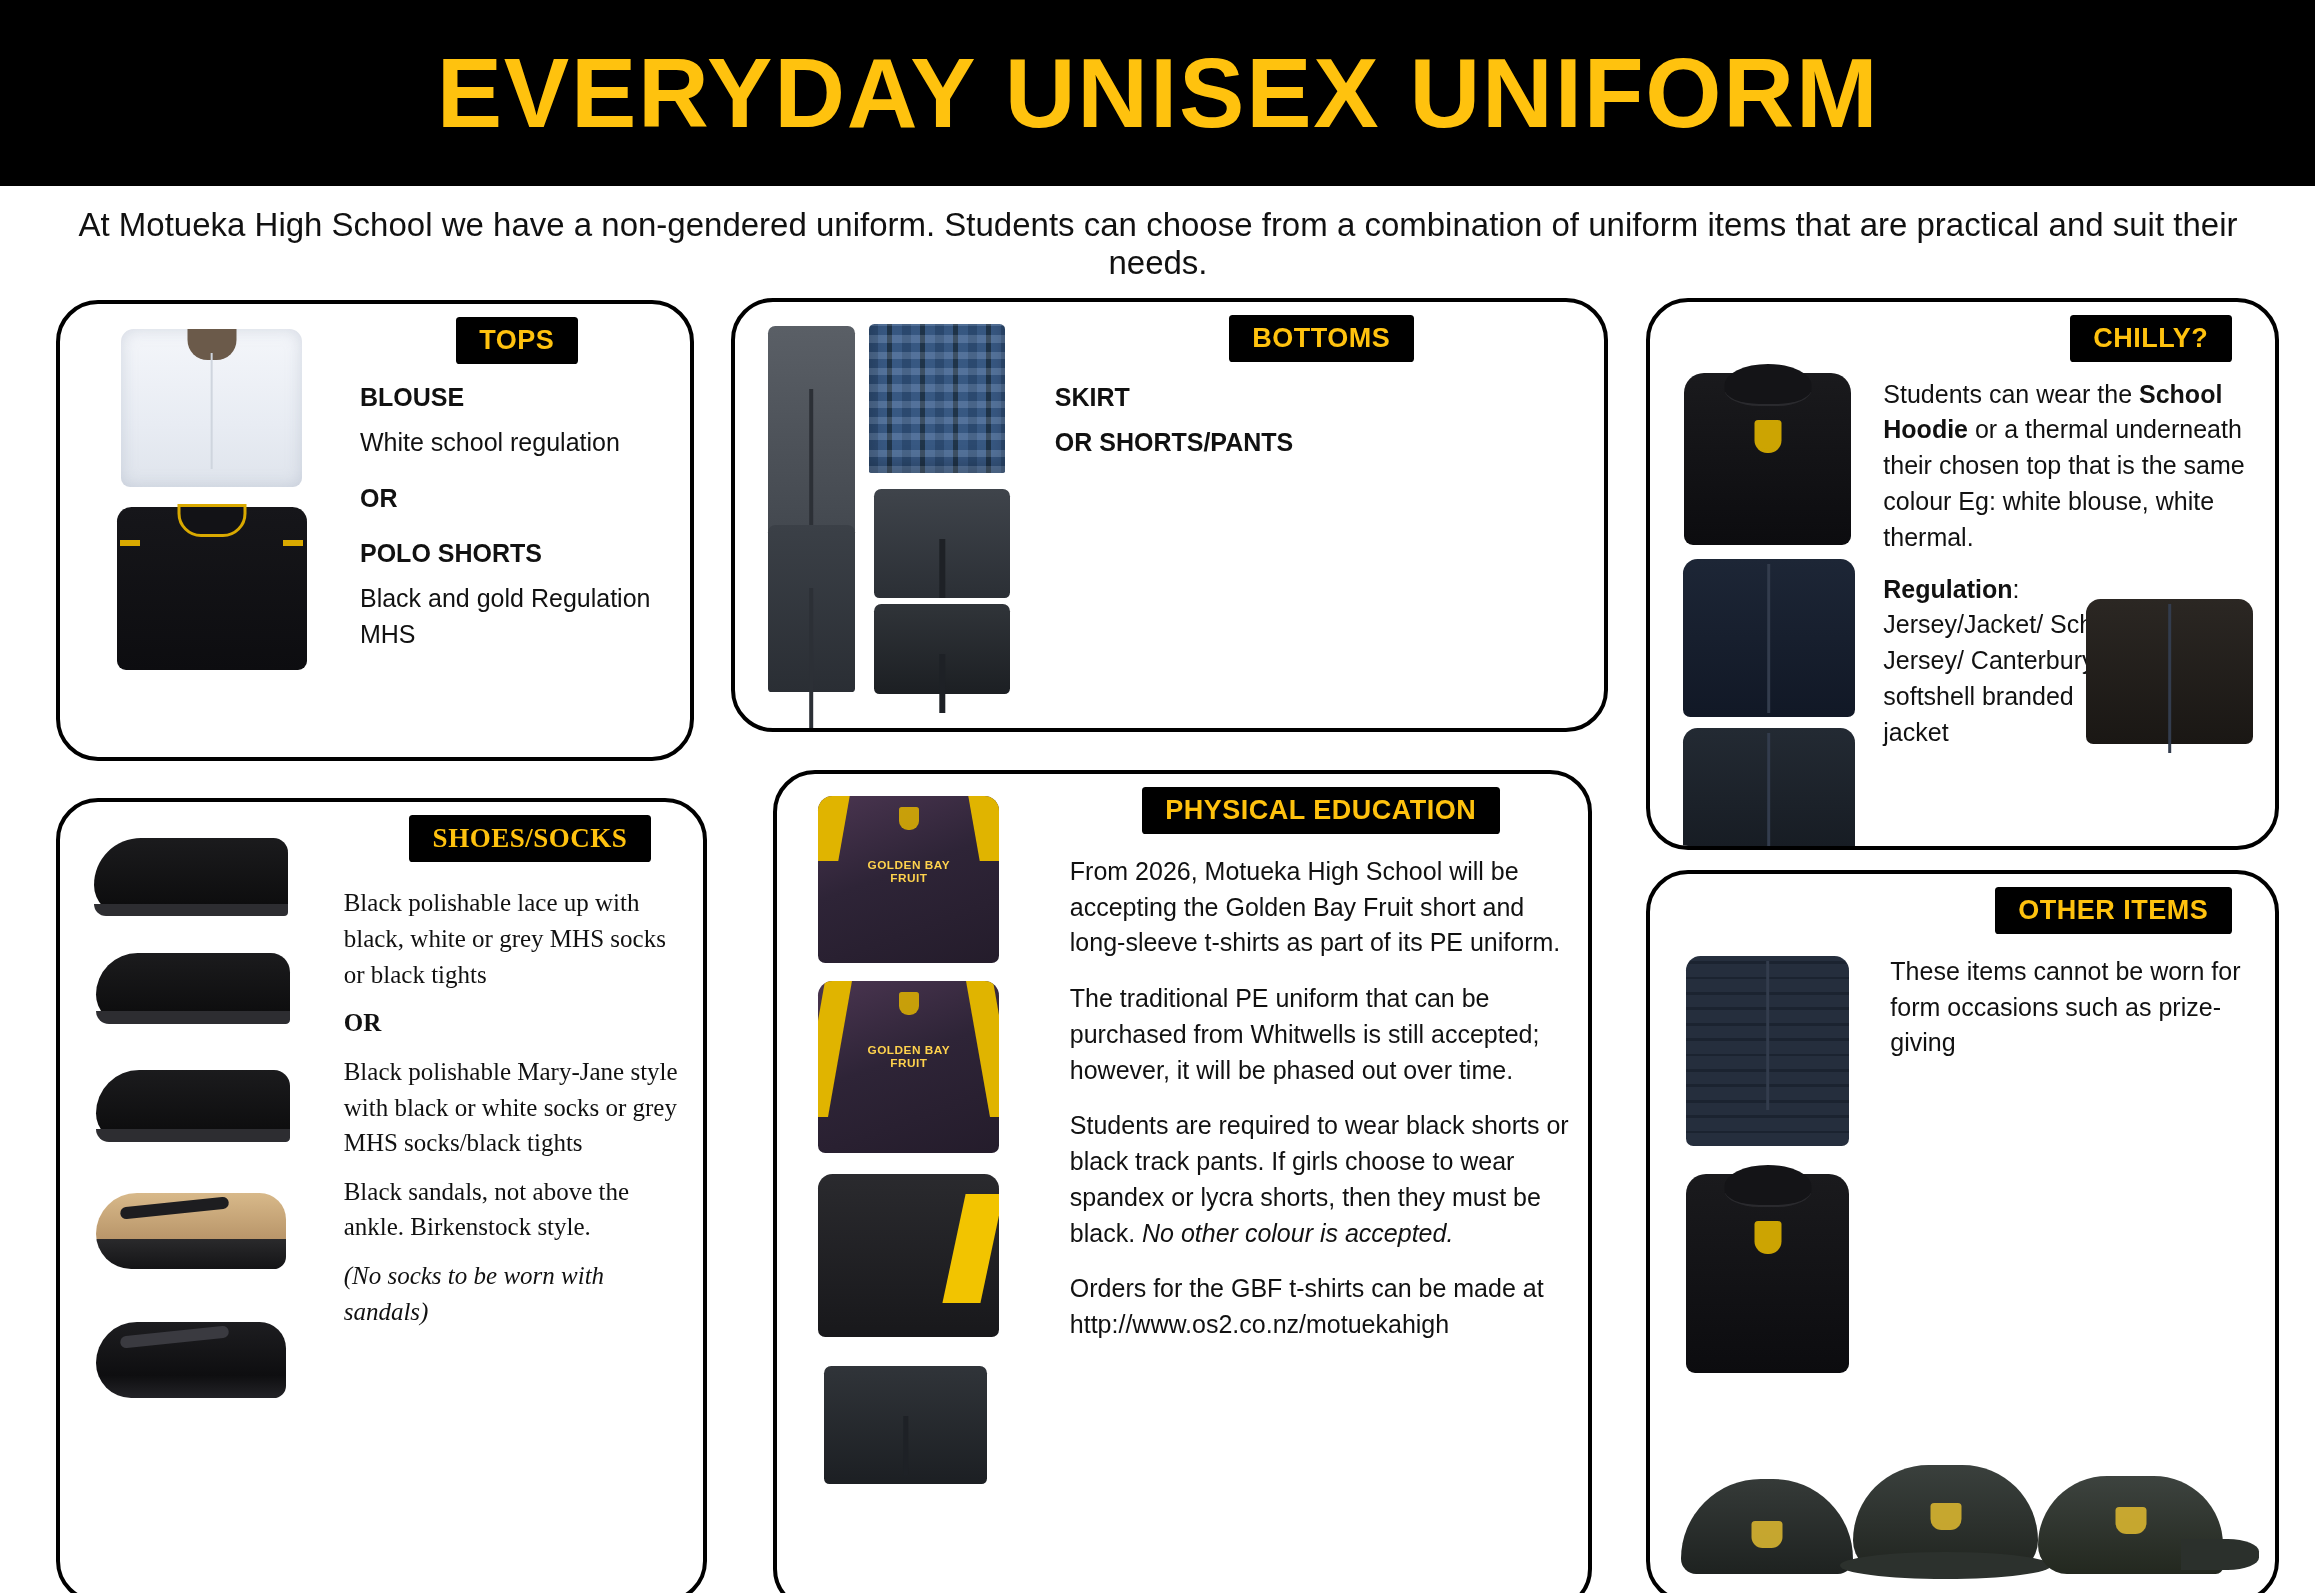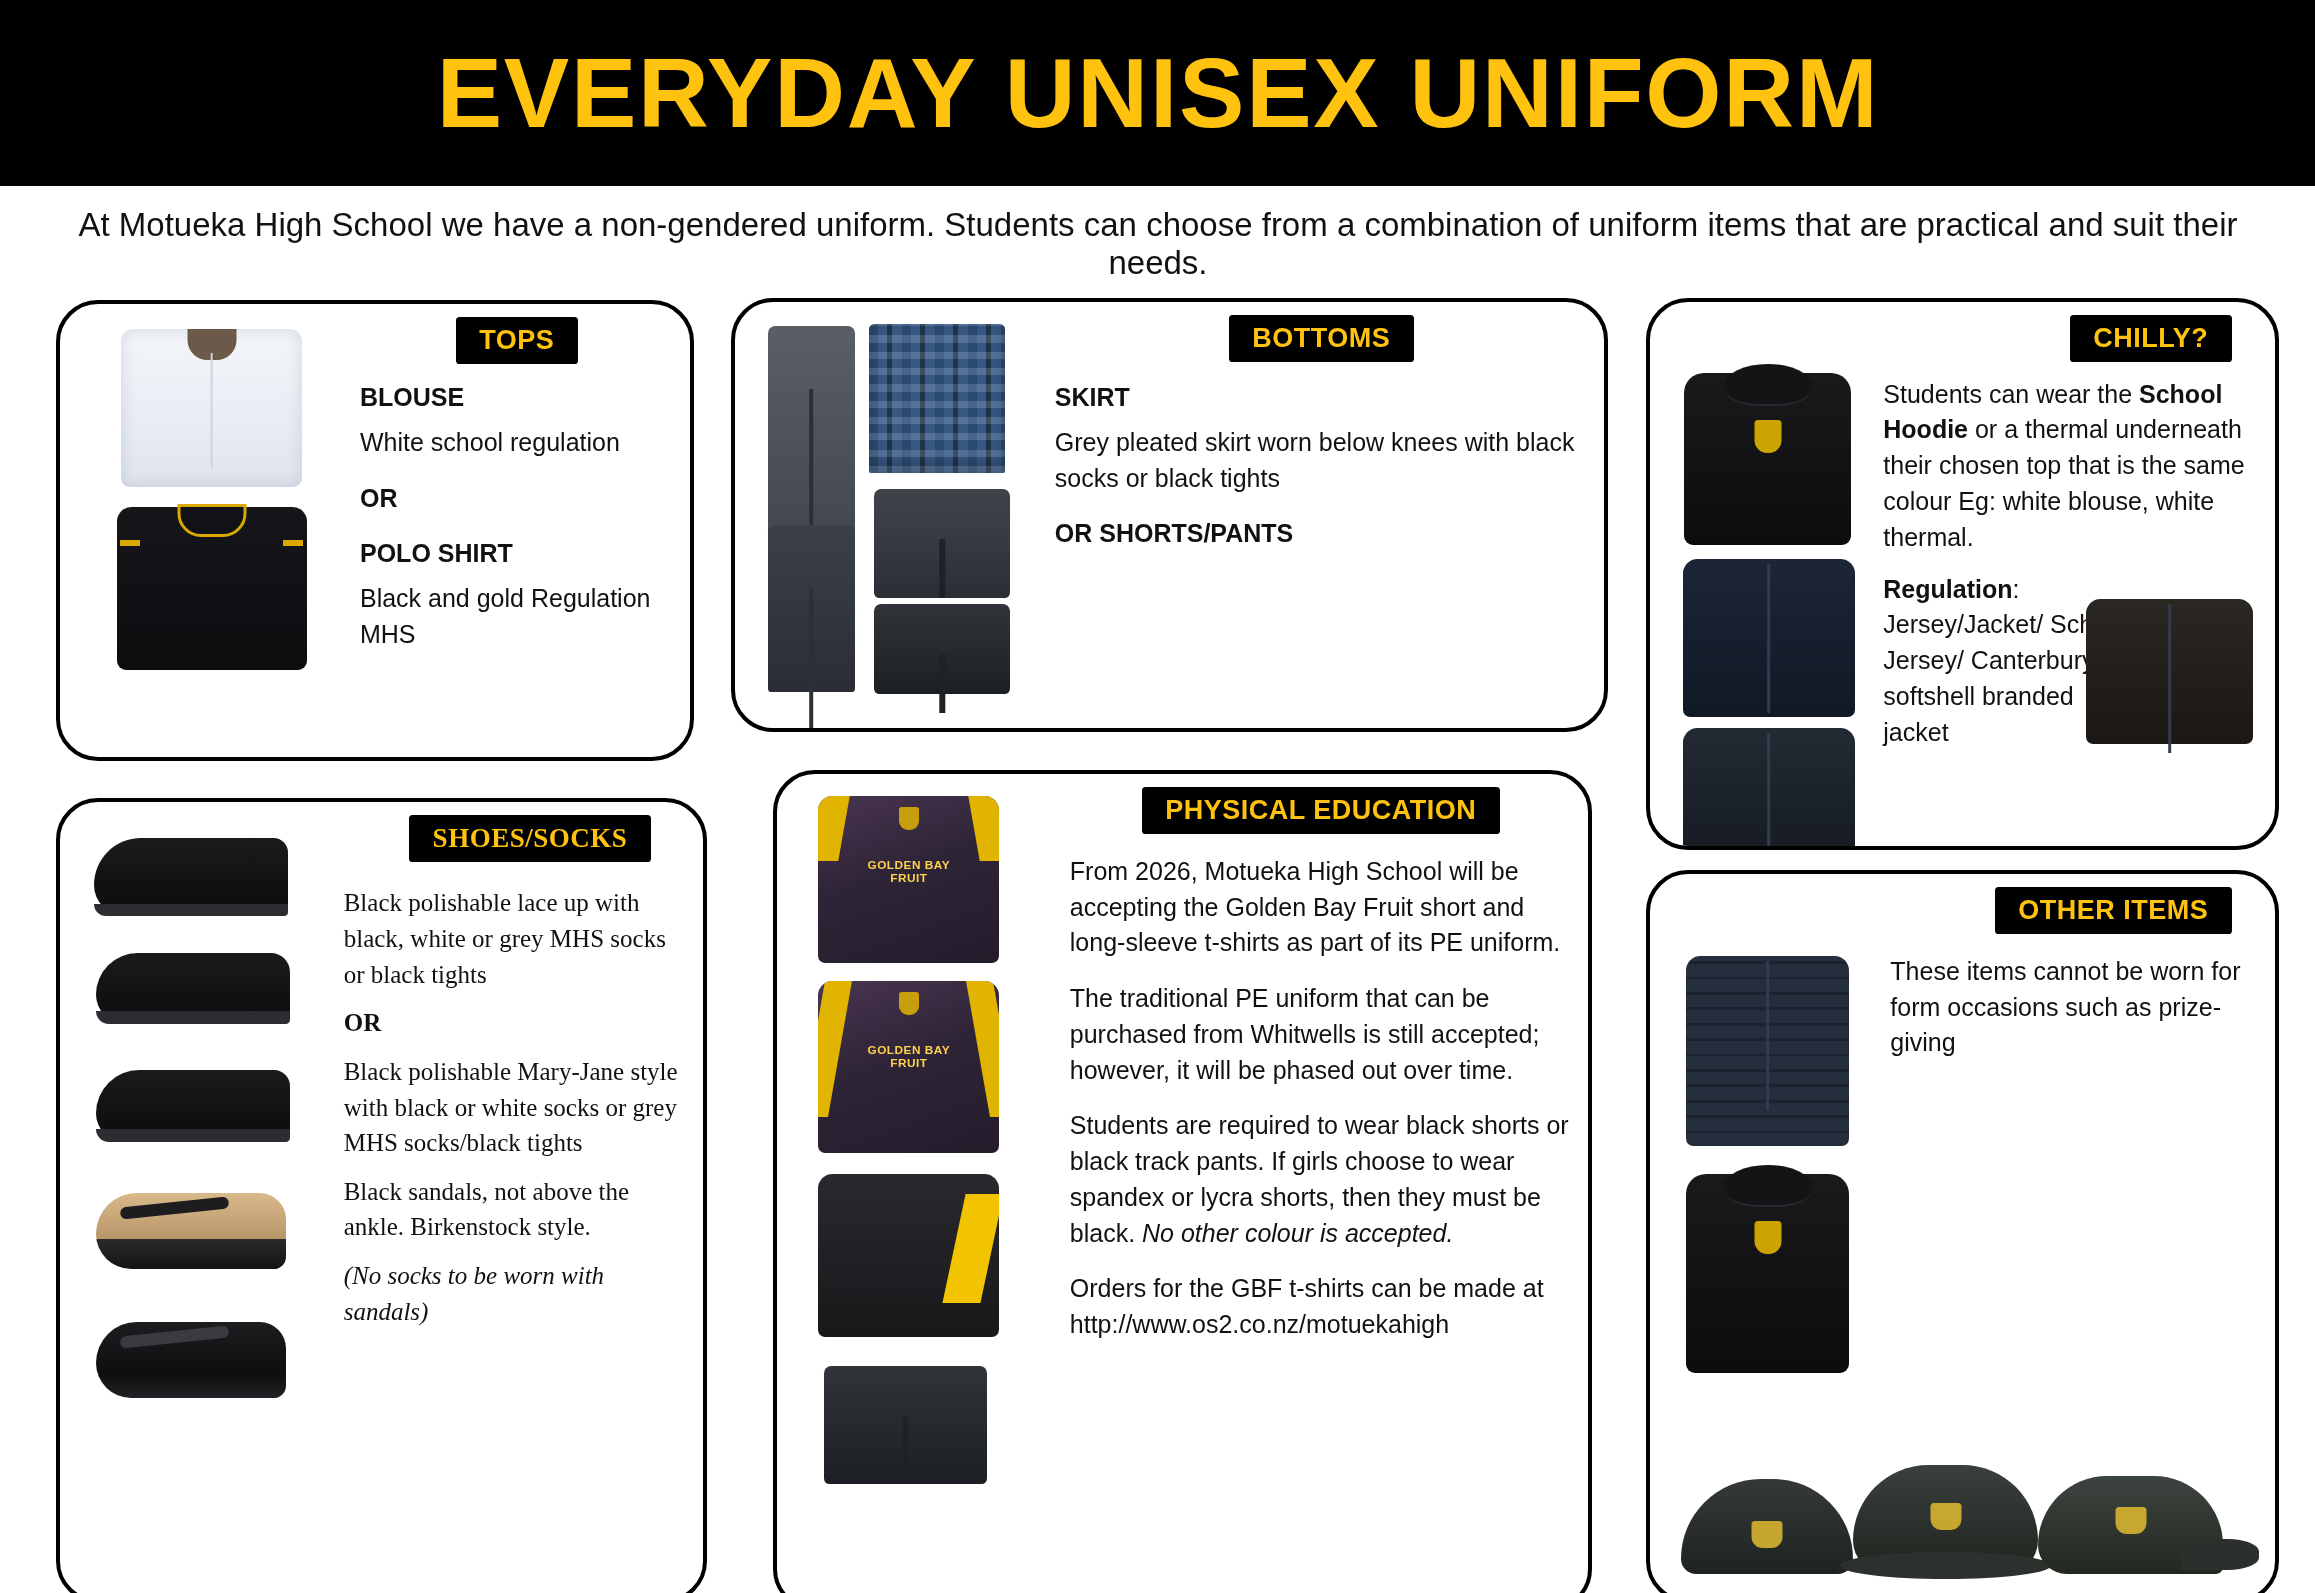--- a/index.html
+++ b/index.html
@@ -297,21 +297,21 @@
         </div>
       </div>
       <div class="txtcol" style="padding-left:12.7px;">
         <div class="title-row" style="margin-bottom:16.3px;">
           <span class="card-title">TOPS</span>
         </div>
         <div class="body-text">
           <p class="bold" style="margin-bottom:9px;">BLOUSE</p>
           <p>White school regulation</p>
           <p class="bold">OR</p>
-          <p class="bold" style="margin-bottom:9px;">POLO SHIRT</p>
+          <p class="bold" style="margin-bottom:9px;">POLO SHORTS</p>
           <p>Black and gold Regulation  MHS</p>
         </div>
       </div>
     </div>
   </div>
 
   <div class="card" style="left:731px; top:7.2px; width:877px; height:434px;">
     <div class="row" style="height:100%;">
       <div class="imgcol" style="width:289px; position:relative;">
         <div style="position:absolute; left:16.3px; top:11px;">
@@ -329,21 +329,20 @@
         <div style="position:absolute; left:123px; top:289px;">
             <div class="shorts black" style="height:90px;"></div>
           </div>
       </div>
       <div class="txtcol" style="padding-left:14.5px;">
         <div class="title-row" style="margin-bottom:18px;">
           <span class="card-title">BOTTOMS</span>
         </div>
         <div class="body-text">
           <p class="bold" style="margin-bottom:9px;">SKIRT</p>
-          <p>Grey pleated skirt worn below knees with black socks or black tights</p>
           <p class="bold" style="margin-bottom:9px;">OR SHORTS/PANTS</p>
         </div>
       </div>
     </div>
   </div>
 
   <div class="card" style="left:1646px; top:7.2px; width:633px; height:552px;">
     <div class="title-row right" style="margin-bottom:11px;">
       <span class="card-title">CHILLY?</span>
     </div>

